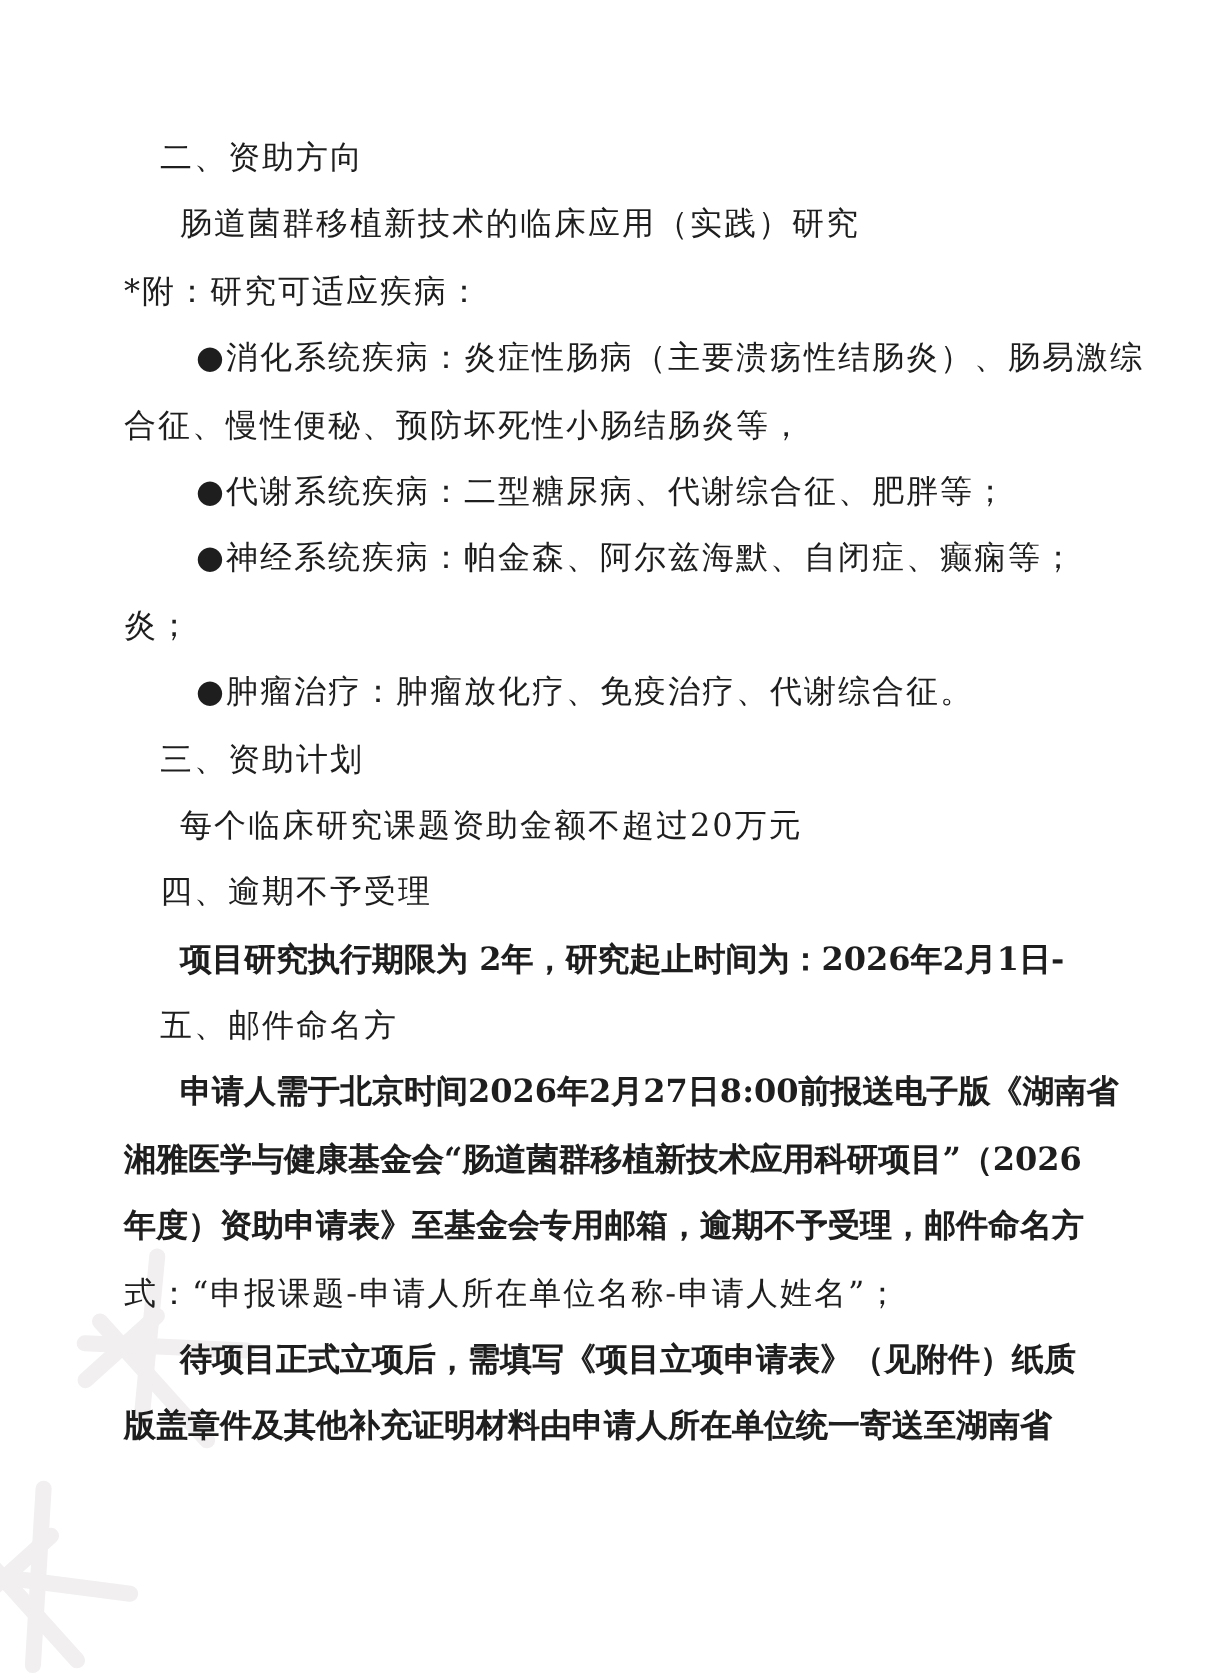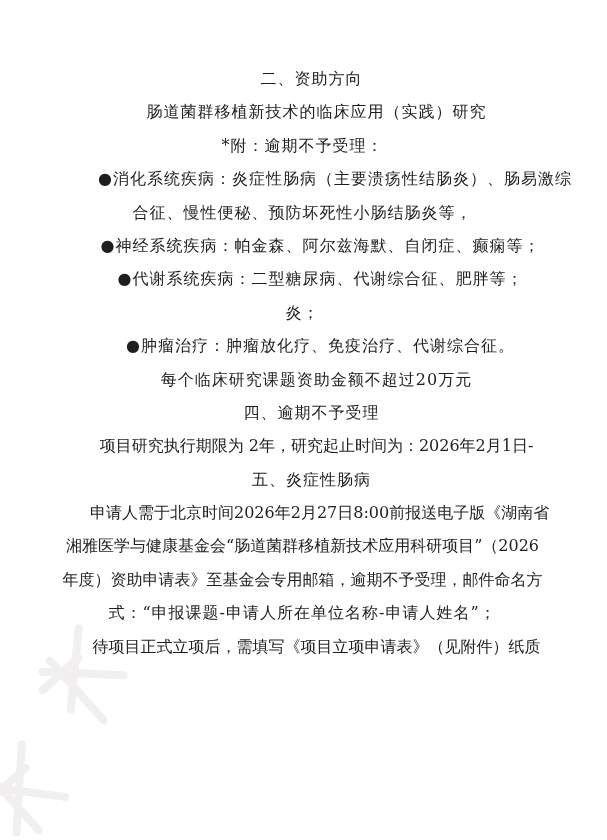--- a/index.html
+++ b/index.html
@@ -35,26 +35,26 @@
     right: 64px;
     top: 62px;
     z-index: 1;
   }
   .line {
     height: 33.4px;
     line-height: 33.4px;
     font-size: 16px;
     letter-spacing: 1px;
     white-space: nowrap;
-    text-align: center;
+    text-align: left;
   }
   .heading { padding-left: 18px; }
   .para    { padding-left: 28px; }
   .bullet  { padding-left: 36px; }
-  .tight   { letter-spacing: 0; }
+  .tight   { letter-spacing: 0; font-weight: bold; }
 </style>
 </head>
 <body>
 
 <div class="page">
 
   <svg class="watermark" viewBox="0 0 210 260" xmlns="http://www.w3.org/2000/svg">
     <g stroke="#f1efef" stroke-width="8" stroke-linecap="round" fill="none">
       <g transform="rotate(-42 120 80)">
         <line x1="95" y1="45" x2="95" y2="125"></line>
@@ -67,31 +67,33 @@
         <line x1="8" y1="180" x2="62" y2="180"></line>
         <line x1="12" y1="222" x2="75" y2="160"></line>
         <line x1="18" y1="165" x2="72" y2="228"></line>
       </g>
     </g>
   </svg>
 
   <div class="content">
     <div class="line heading">二、资助方向</div>
     <div class="line para">肠道菌群移植新技术的临床应用（实践）研究</div>
-    <div class="line">*附：逾期不予受理：</div>
+    <div class="line">*附：研究可适应疾病：</div>
     <div class="line bullet">●消化系统疾病：炎症性肠病（主要溃疡性结肠炎）、肠易激综</div>
     <div class="line">合征、慢性便秘、预防坏死性小肠结肠炎等，</div>
+    <div class="line bullet">●代谢系统疾病：二型糖尿病、代谢综合征、肥胖等；</div>
     <div class="line bullet">●神经系统疾病：帕金森、阿尔兹海默、自闭症、癫痫等；</div>
-    <div class="line bullet">●代谢系统疾病：二型糖尿病、代谢综合征、肥胖等；</div>
     <div class="line">炎；</div>
     <div class="line bullet">●肿瘤治疗：肿瘤放化疗、免疫治疗、代谢综合征。</div>
+    <div class="line heading">三、资助计划</div>
     <div class="line para">每个临床研究课题资助金额不超过20万元</div>
     <div class="line heading">四、逾期不予受理</div>
     <div class="line para tight">项目研究执行期限为 2年，研究起止时间为：2026年2月1日-</div>
-    <div class="line heading">五、炎症性肠病</div>
+    <div class="line heading">五、邮件命名方</div>
     <div class="line para tight">申请人需于北京时间2026年2月27日8:00前报送电子版《湖南省</div>
     <div class="line tight">湘雅医学与健康基金会“肠道菌群移植新技术应用科研项目”（2026</div>
     <div class="line tight">年度）资助申请表》至基金会专用邮箱，逾期不予受理，邮件命名方</div>
     <div class="line">式：“申报课题-申请人所在单位名称-申请人姓名”；</div>
     <div class="line para tight">待项目正式立项后，需填写《项目立项申请表》（见附件）纸质</div>
+    <div class="line tight">版盖章件及其他补充证明材料由申请人所在单位统一寄送至湖南省</div>
   </div>
 
 </div>
 
 </body></html>

